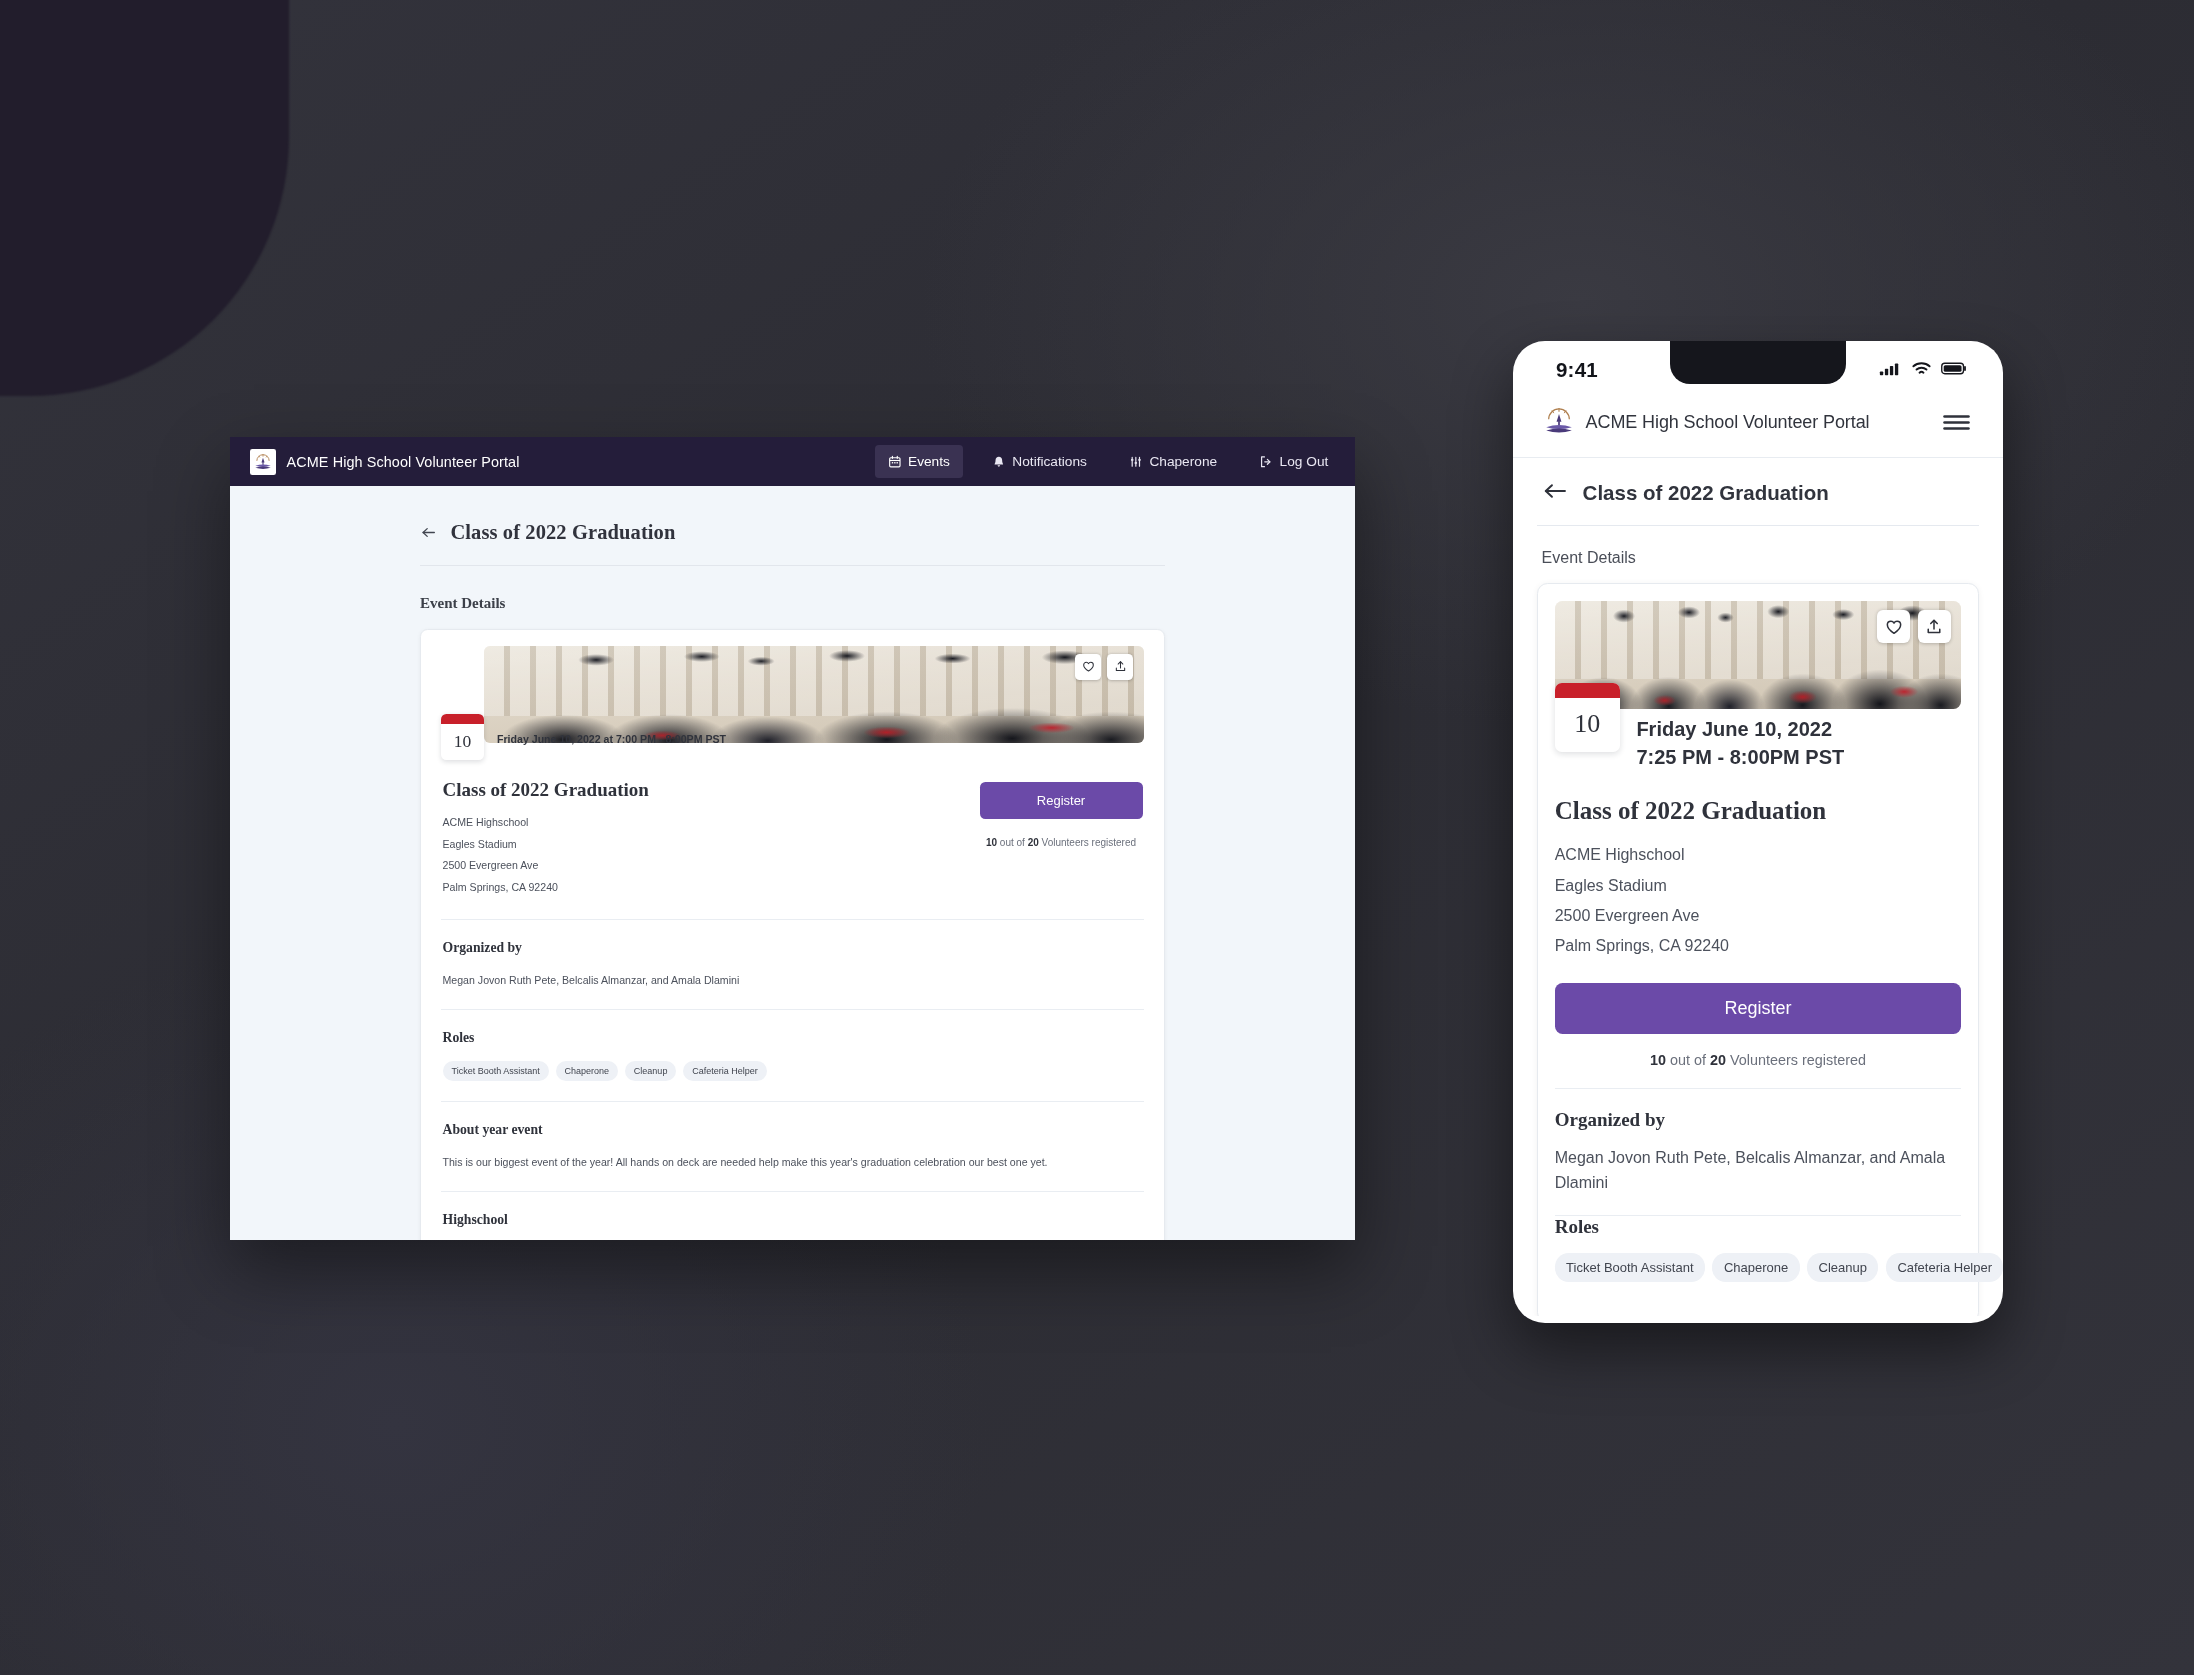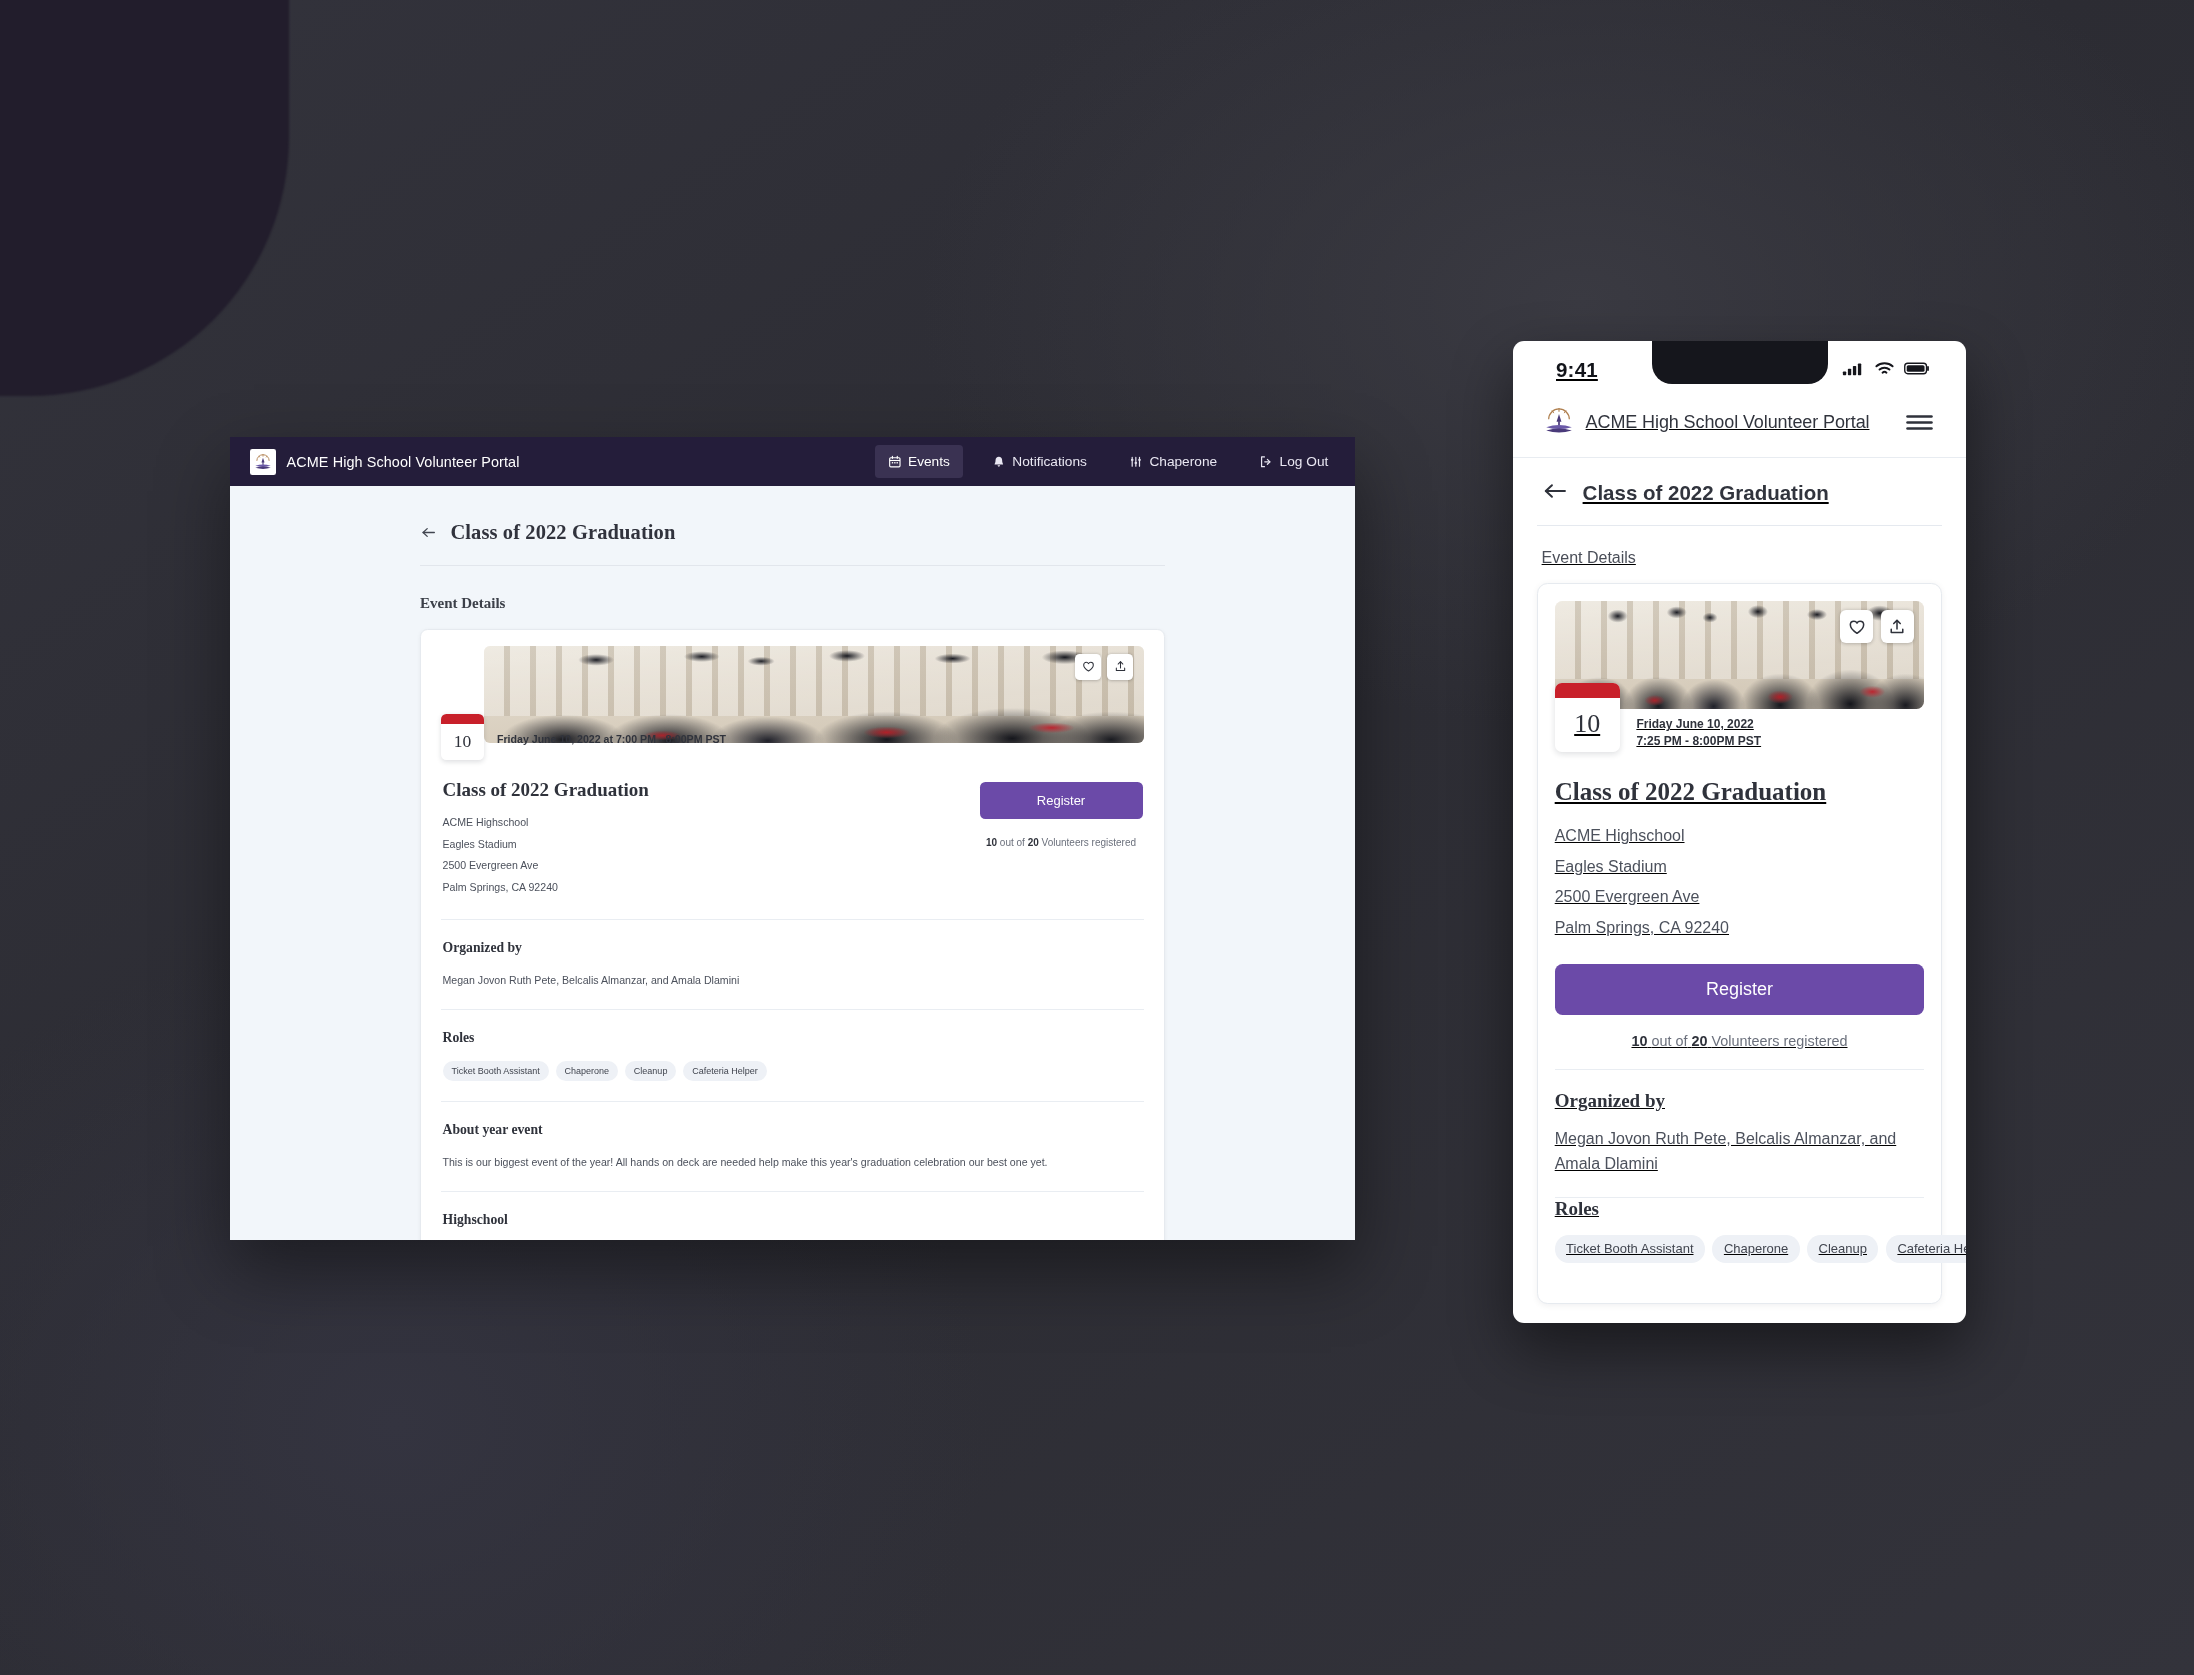--- a/index.html
+++ b/index.html
@@ -219,27 +219,26 @@
     padding: 4.6px 9px;
     border-radius: 10px;
     white-space: nowrap;
   }
 
   
   .phone {
     position: absolute;
     left: 1513px;
     top: 341px;
-    width: 453px;
+    width: 490px;
     height: 982px;
     background: #ffffff;
-    border-radius: 11px;
+    border-radius: 32px;
     overflow: hidden;
     box-shadow: 0 26px 61px rgba(0,0,0,0.48);
-    text-decoration: underline;
   }
   .ph-status {
     height: 58px;
     display: flex;
     align-items: center;
     justify-content: space-between;
     padding: 0 35px 0 43px;
     position: relative;
   }
   .ph-time {
@@ -334,21 +333,21 @@
   }
   .ph-calbadge .cal-top { height: 15px; background: #c8202a; }
   .ph-calbadge .cal-day {
     font-family: "Liberation Serif", serif;
     font-size: 26px;
     color: #2f323b;
     padding: 10.6px 0 13.7px 0;
   }
   .ph-datetext {
     padding-top: 33px;
-    font-size: 12px;
+    font-size: 20px;
     font-weight: bold;
     color: #2f323b;
     line-height: 1.38;
   }
   .ph-evtitle {
     font-family: "Liberation Serif", serif;
     font-size: 25px;
     font-weight: bold;
     color: #2f323b;
     margin: 26px 0 15px 0;

